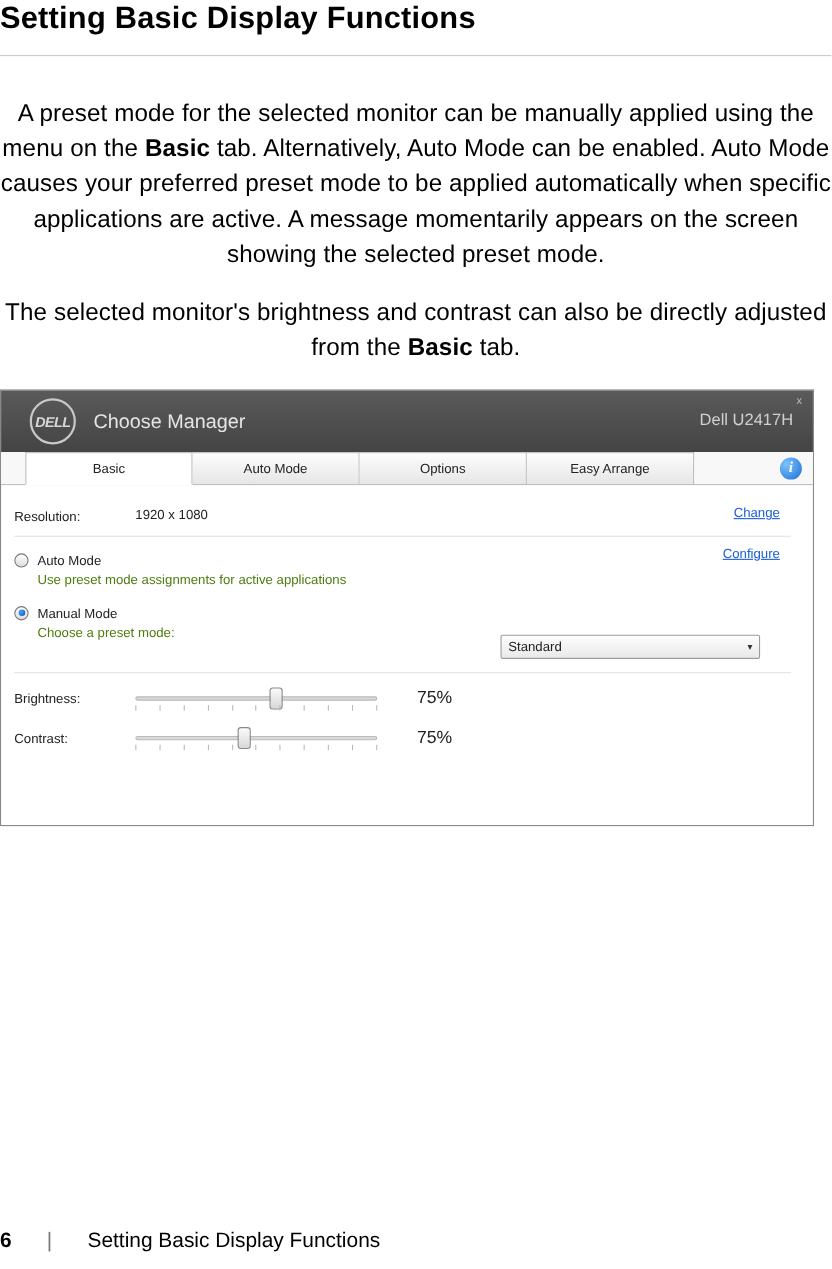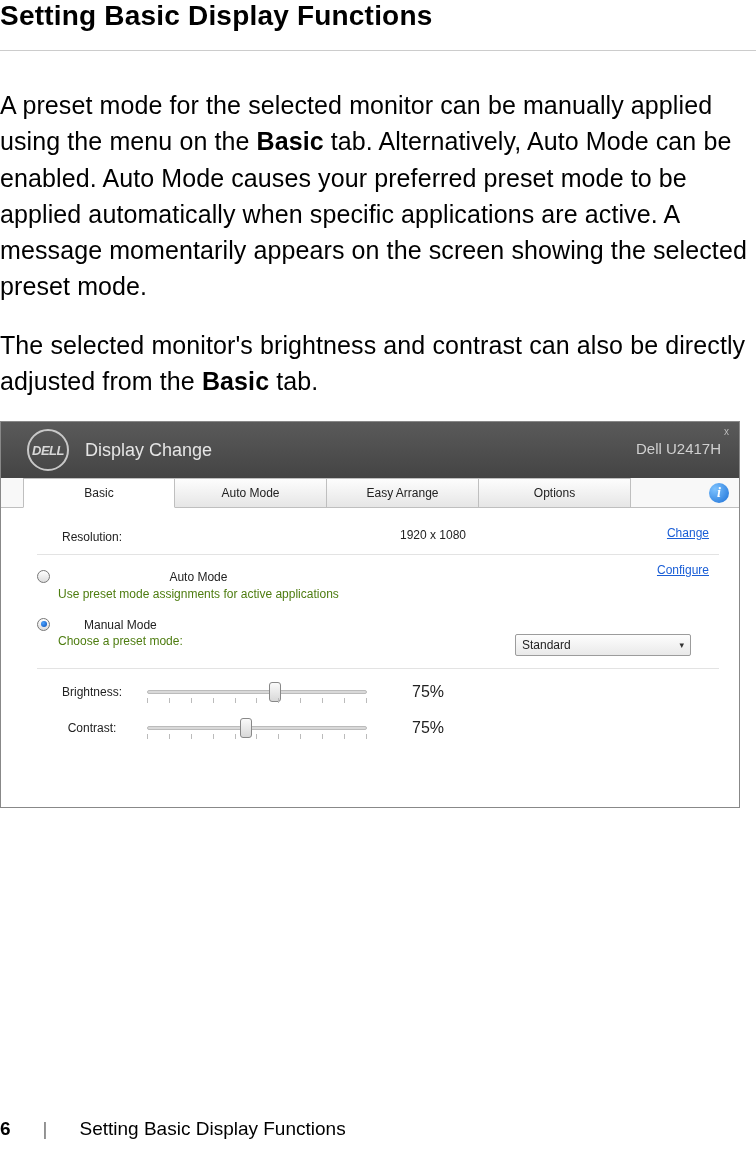--- a/index.html
+++ b/index.html
@@ -17,24 +17,25 @@
       font-weight: 700;
       padding: 0 0 18px 0;
       letter-spacing: 0.2px;
     }
     .title-rule {
       border: none;
       border-top: 1px solid #ccc;
       margin-bottom: 36px;
     }
     .body-text {
-      font-size: 25px;
+      font-size: 22px;
       line-height: 1.45;
       margin-bottom: 22px;
       letter-spacing: 0.1px;
+      text-align: center;
     }
     .body-text b { font-weight: 700; }
 
     
     .app-window {
       border: 1px solid #888;
       width: 740px;
       margin-top: 8px;
       background: #fff;
     }
@@ -132,24 +133,23 @@
       color: #fff;
       font-family: Georgia, serif;
       font-style: italic;
       font-weight: 700;
       font-size: 14px;
       cursor: pointer;
     }
 
     
     .app-body {
-      padding: 10px 20px 30px 36px;
+      padding: 10px 20px 30px 12px;
       font-size: 12px;
       color: #222;
-      text-align: center;
     }
     .row {
       display: flex;
       align-items: flex-start;
       border-bottom: 1px solid #e3e3e3;
       padding: 10px 0 10px 0;
       position: relative;
     }
     .row:last-child { border-bottom: none; }
     .label-col {
@@ -197,21 +197,21 @@
     .radio-text {
       line-height: 1.4;
     }
     .radio-sub {
       color: #4d7c0f;
     }
     .preset-select {
       position: absolute;
       right: 28px;
       bottom: 12px;
-      width: 176px;
+      width: 236px;
       height: 22px;
       border: 1px solid #9c9c9c;
       background: linear-gradient(#fdfdfd, #e9e9e9);
       display: flex;
       align-items: center;
       justify-content: space-between;
       padding: 0 6px;
       font-size: 12px;
       cursor: pointer;
       border-radius: 2px;
@@ -301,51 +301,51 @@
 </p>
 
 <p class="body-text">
   <span>The selected monitor's brightness and contrast can also be directly adjusted from the </span><b>Basic</b><span> tab.</span>
 </p>
 
 <div class="app-window">
 
   <div class="app-header">
     <div class="dell-logo">DELL</div>
-    <div class="app-title">Display Change</div>
+    <div class="app-title">Choose Manager</div>
     <div class="monitor-model">Dell U2417H</div>
     <div class="close-x">x</div>
   </div>
 
   <div class="tab-row">
     <div class="tab active">Basic</div>
     <div class="tab">Auto Mode</div>
+    <div class="tab">Options</div>
     <div class="tab">Easy Arrange</div>
-    <div class="tab">Options</div>
     <div class="info-icon">i</div>
   </div>
 
   <div class="app-body">
 
     <div class="row">
       <div class="label-col">Resolution:</div>
       <div class="value-col">1920 x 1080</div>
       <div class="right-link">Change</div>
     </div>
 
     <div class="row mode-row" style="position:relative;">
       <div style="width:100%;">
         <div class="radio-line">
           <div class="radio-outer"></div>
           <div class="radio-text">
             <div>Auto Mode</div>
             <div class="radio-sub">Use preset mode assignments for active applications</div>
           </div>
         </div>
-        <div class="radio-line" style="margin-bottom:4px;">
+        <div class="radio-line" style="margin-bottom:14px;">
           <div class="radio-outer checked"></div>
           <div class="radio-text">
             <div>Manual Mode</div>
             <div class="radio-sub">Choose a preset mode:</div>
           </div>
         </div>
       </div>
       <div class="right-link">Configure</div>
       <div class="preset-select">
         <span>Standard</span>

